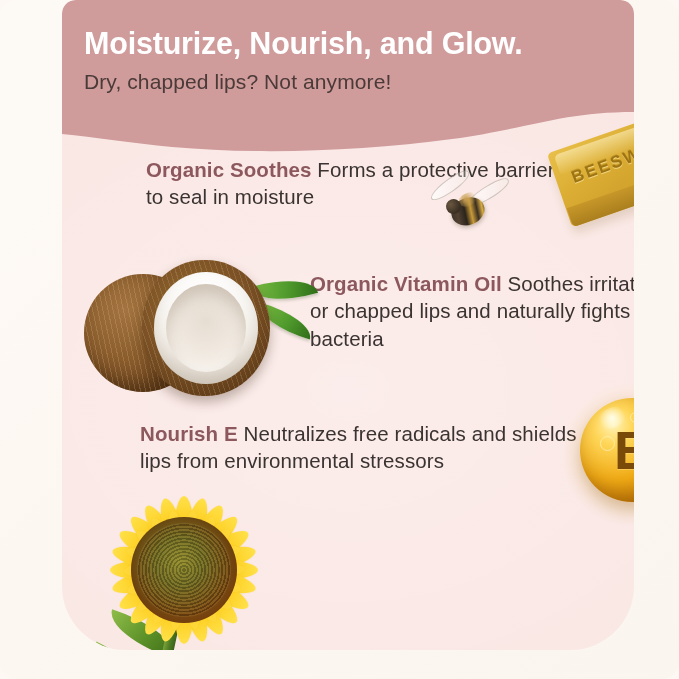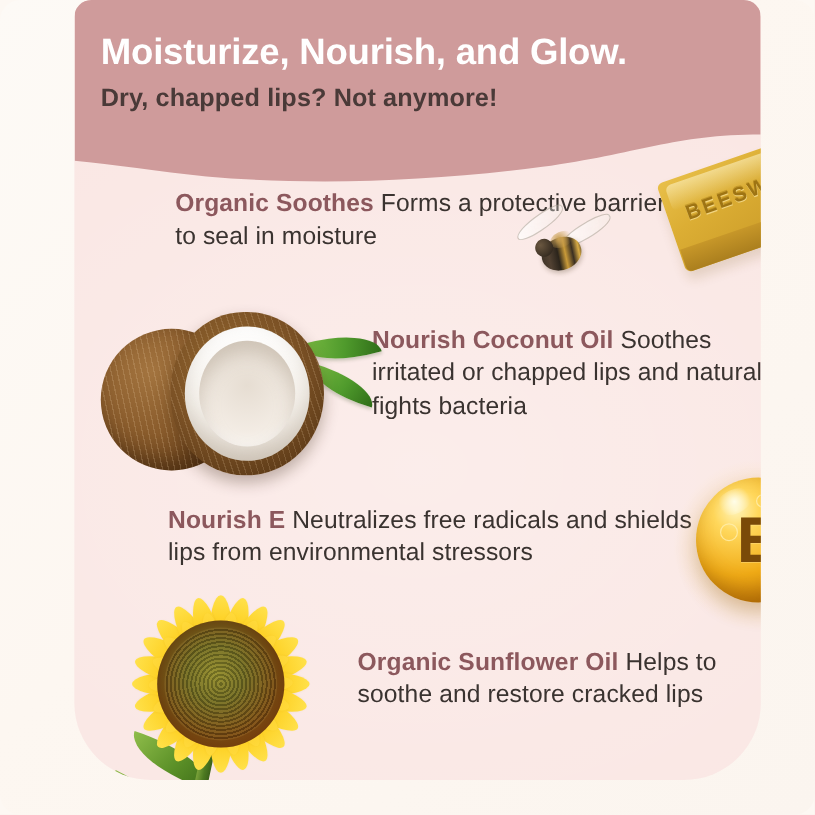--- a/index.html
+++ b/index.html
@@ -54,21 +54,21 @@
     font-size:30.5px;
     font-weight:bold;
     letter-spacing:-0.2px;
     line-height:1.15;
     margin:0;
     white-space:nowrap;
   }
   #subhead{
     color:#4a3a38;
     font-size:21px;
-    font-weight:bold;
+    font-weight:normal;
     letter-spacing:0.1px;
     margin:9px 0 0 0;
     white-space:nowrap;
   }
 
   
   .blk{position:absolute;z-index:6;}
   .blk p{margin:0;line-height:1.34;}
   .lbl{
     color:#8c585d;
@@ -393,25 +393,22 @@
           <div class="sf-petal inner" style="transform: rotate(349deg);"></div>
         </div>
       <div class="sf-disc"></div>
     </div>
 
     <div class="blk" id="blk-beeswax">
       <p><span class="lbl">Organic Soothes</span><span class="dsc"> Forms a protective barrier to seal in moisture</span></p>
     </div>
 
     <div class="blk" id="blk-coconut">
-      <p><span class="lbl">Nourish Coconut Oil</span><span class="dsc"> Soothes irritated or chapped lips and naturally fights bacteria</span></p>
+      <p><span class="lbl">Organic Vitamin Oil</span><span class="dsc"> Soothes irritated or chapped lips and naturally fights bacteria</span></p>
     </div>
 
     <div class="blk" id="blk-vitamine">
       <p><span class="lbl">Nourish E</span><span class="dsc"> Neutralizes free radicals and shields lips from environmental stressors</span></p>
     </div>
 
-    <div class="blk" id="blk-sunflower">
-      <p><span class="lbl">Organic Sunflower Oil</span><span class="dsc"> Helps to soothe and restore cracked lips</span></p>
-    </div>
 
   </div>
 </div>
 
 </body></html>

